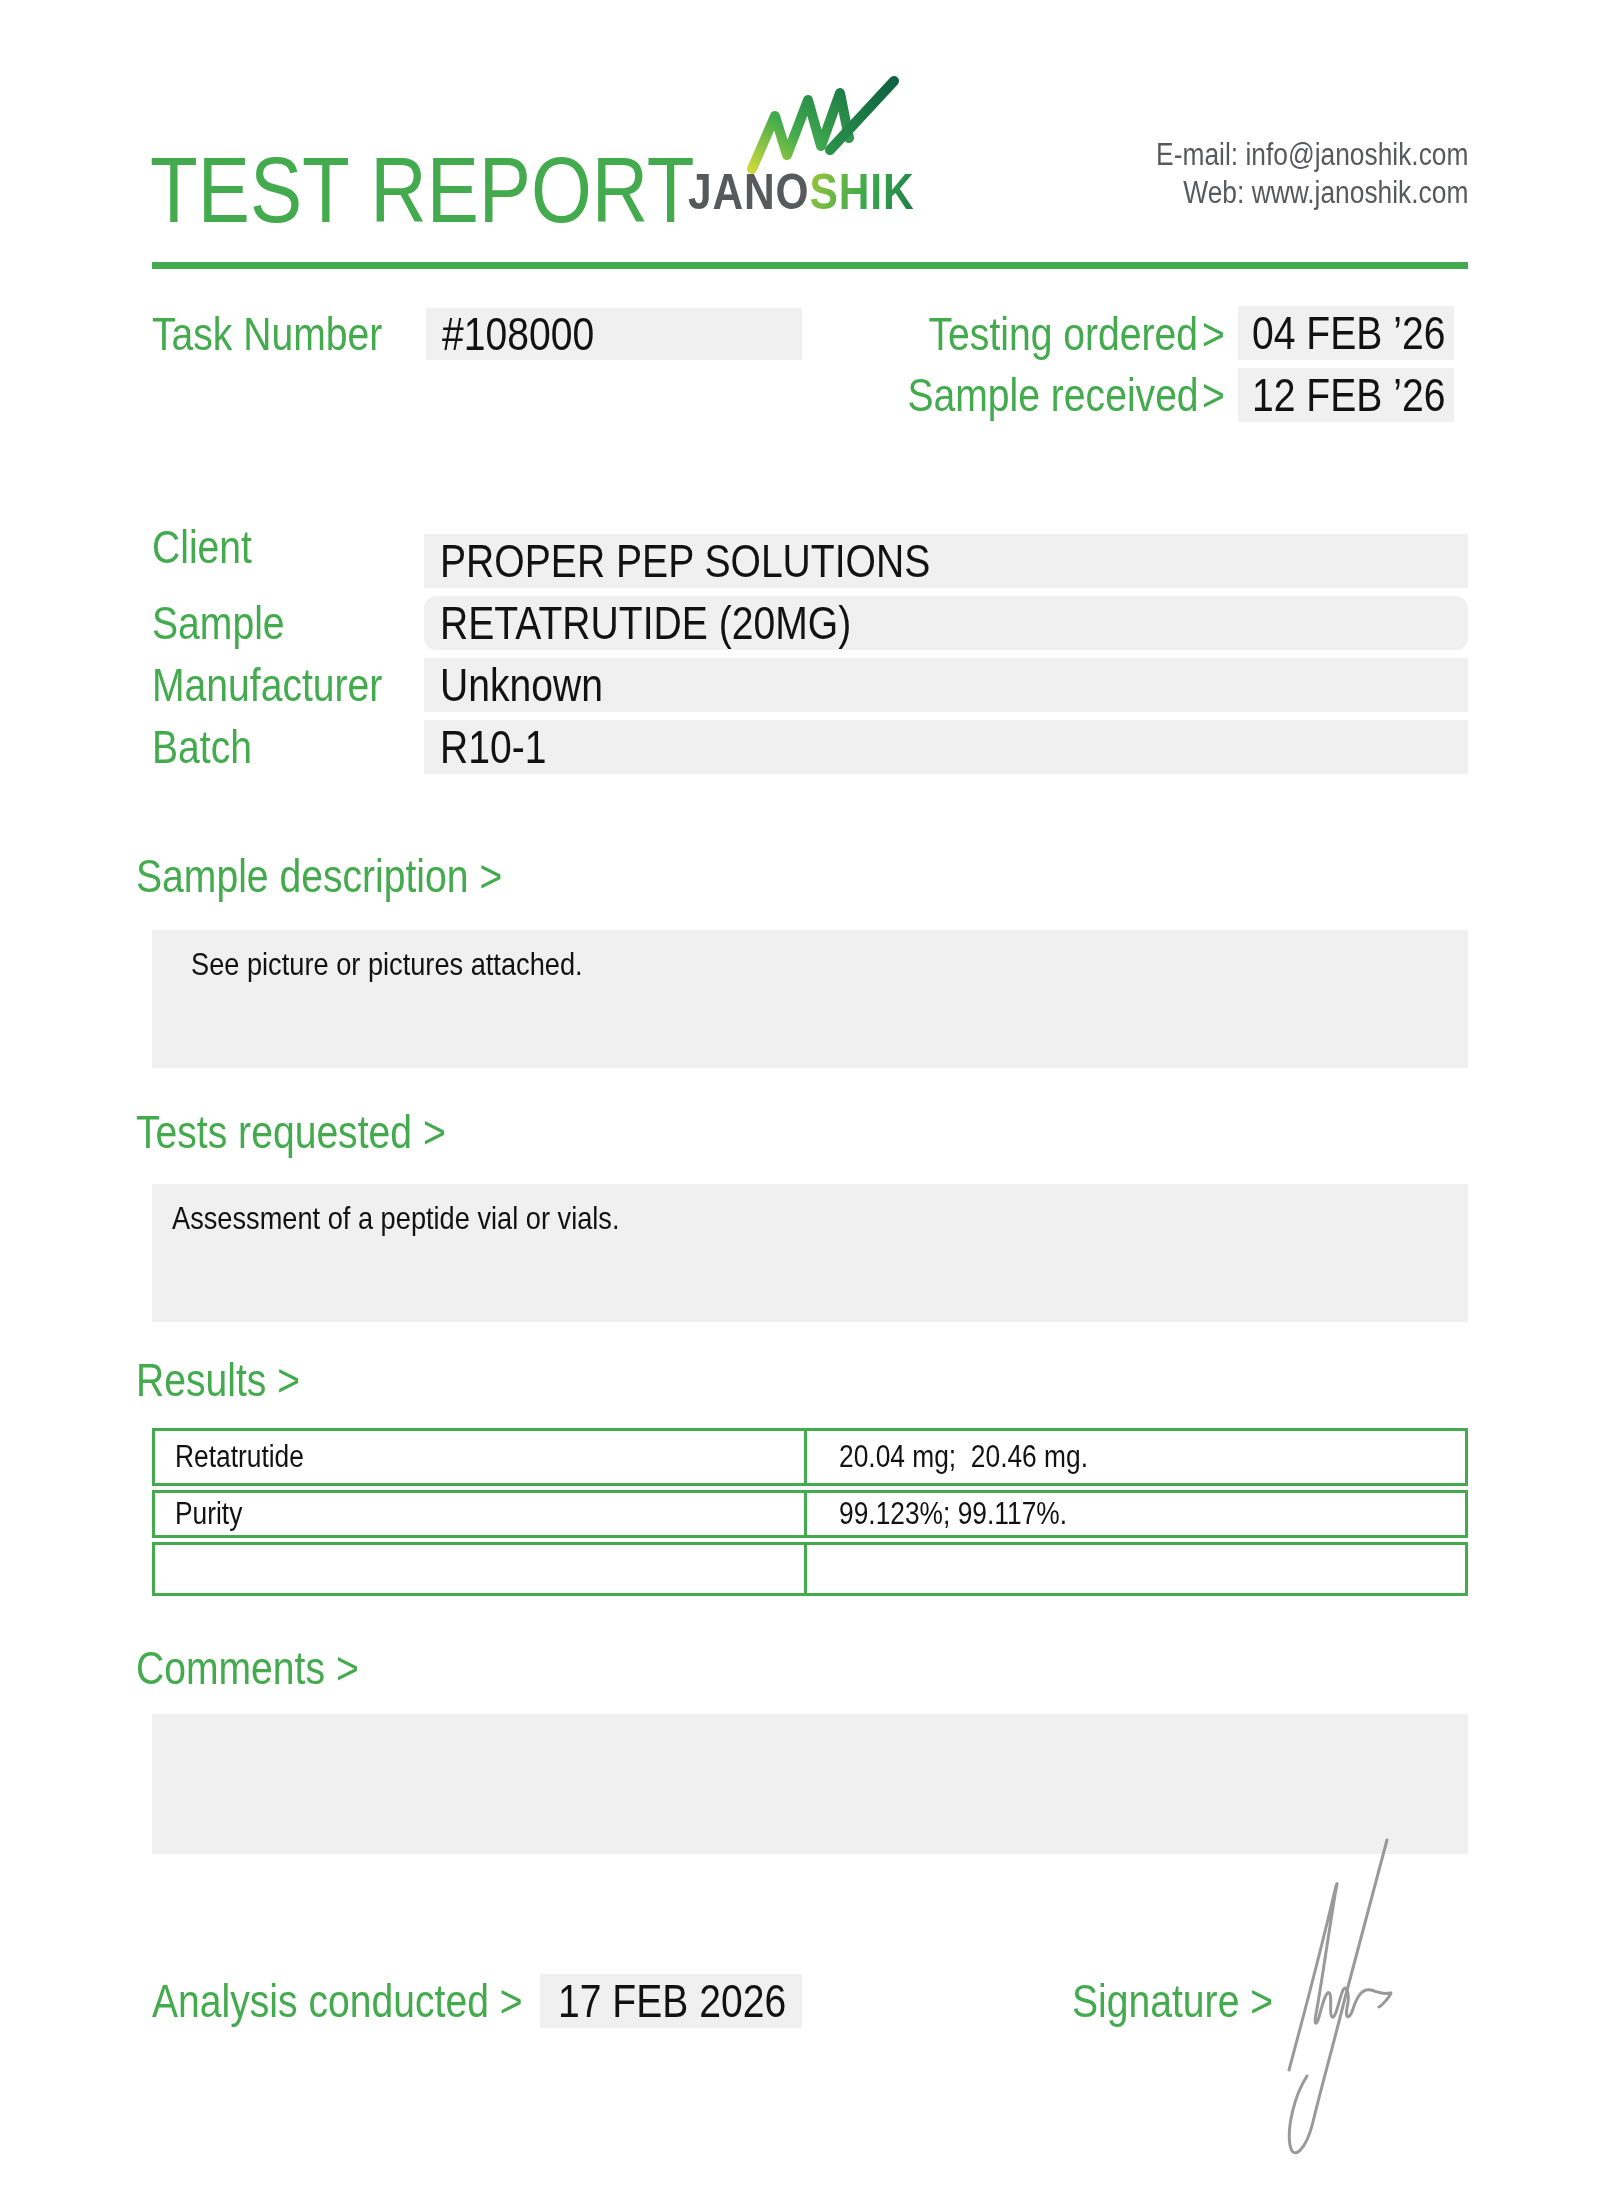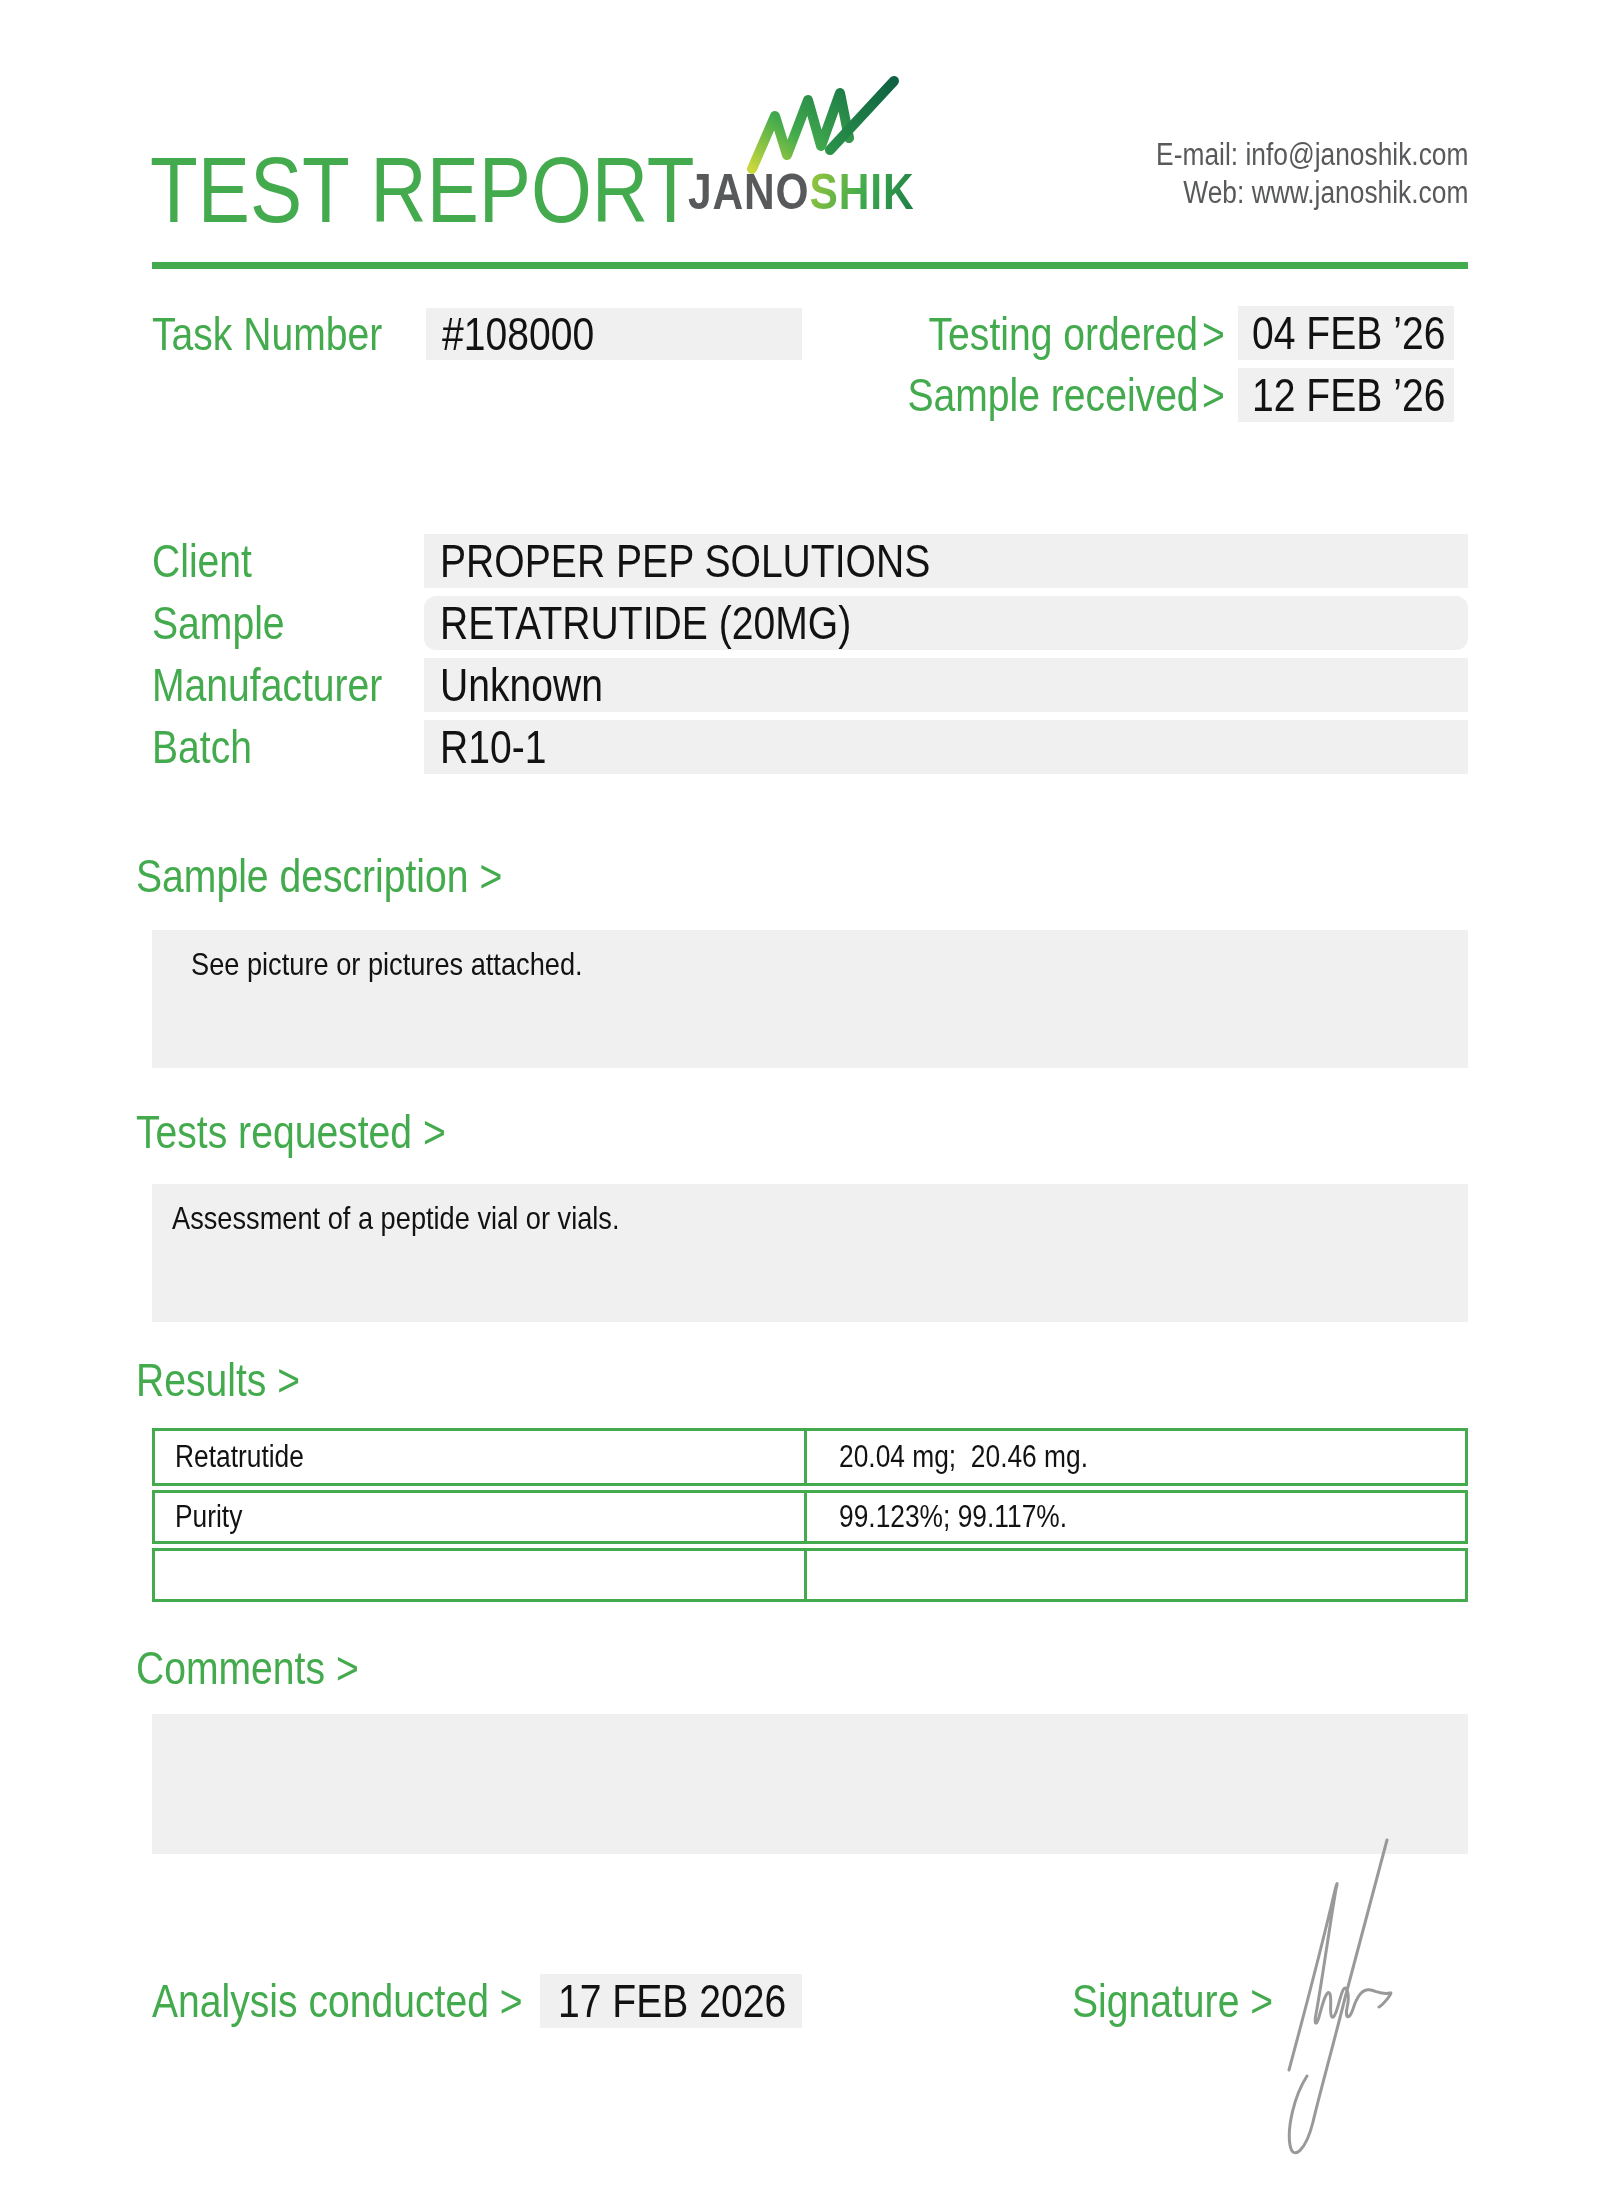--- a/index.html
+++ b/index.html
@@ -41,21 +41,21 @@
   .heading{position:absolute;left:136px;color:var(--green);font-size:46px;line-height:48px;}
   .bodybox{position:absolute;left:152px;width:1316px;background:var(--box-bg);}
   .bodybox .txt{display:block;padding:14px 0 0 20px;font-size:32px;line-height:40px;color:var(--ink);}
 
   .rtable{position:absolute;left:152px;top:1428px;width:1316px;}
   .trow{display:flex;border:3px solid var(--green);background:#fff;margin-bottom:4px;}
   .tcell-l{width:652px;border-right:3px solid var(--green);display:flex;align-items:center;padding-left:20px;}
   .tcell-r{flex:1;display:flex;align-items:center;padding-left:32px;}
   .trow .ctext{font-size:31px;}
   .r1{height:58px;}
-  .r2{height:54px;}
+  .r2{height:48px;}
   .r3{height:54px;}
 
   .footer-label{position:absolute;color:var(--green);font-size:46px;line-height:54px;}
   .sig-svg{position:absolute;left:1283px;top:1838px;}
   .icon-svg{position:absolute;left:742px;top:74px;}
 </style>
 </head>
 <body>
 
 <div class="page">
@@ -103,21 +103,21 @@
   </div>
 
   <div class="glabel arrowlbl" style="left:880px;top:368px;width:345px;line-height:54px;">
     <span class="cx-r">Sample received</span>
       <span class="cx-r">&gt;</span>
   </div>
   <div class="gbox" style="left:1238px;top:368px;width:216px;height:54px;line-height:54px;">
     <span class="val cx" style="margin-left:14px;">12 FEB ’26</span>
   </div>
 
-  <div class="glabel" style="left:152px;top:534px;line-height:54px;"><span class="cx">Client</span></div>
+  <div class="glabel" style="left:152px;top:520px;line-height:54px;"><span class="cx">Client</span></div>
   <div class="gbox" style="left:424px;top:534px;width:1044px;height:54px;line-height:54px;">
     <span class="val cx" style="margin-left:16px;">PROPER PEP SOLUTIONS</span>
   </div>
 
   <div class="glabel" style="left:152px;top:596px;line-height:54px;"><span class="cx">Sample</span></div>
   <div class="gbox" style="left:424px;top:596px;width:1044px;height:54px;line-height:54px;border-radius:12px;">
     <span class="val cx" style="margin-left:16px;">RETATRUTIDE (20MG)</span>
   </div>
 
   <div class="glabel" style="left:152px;top:658px;line-height:54px;"><span class="cx">Manufacturer</span></div>

